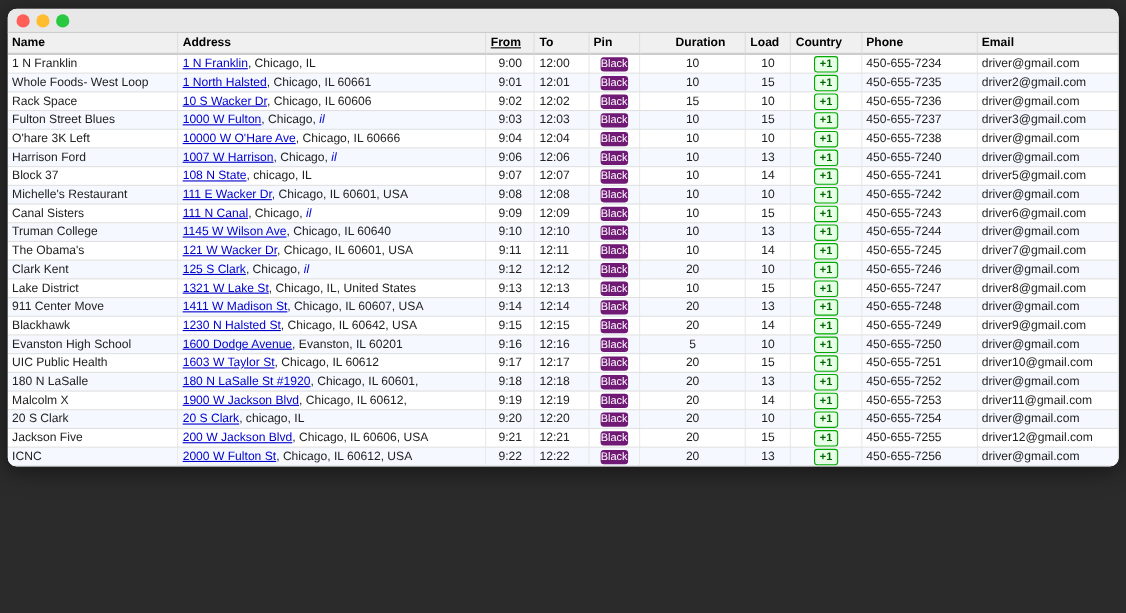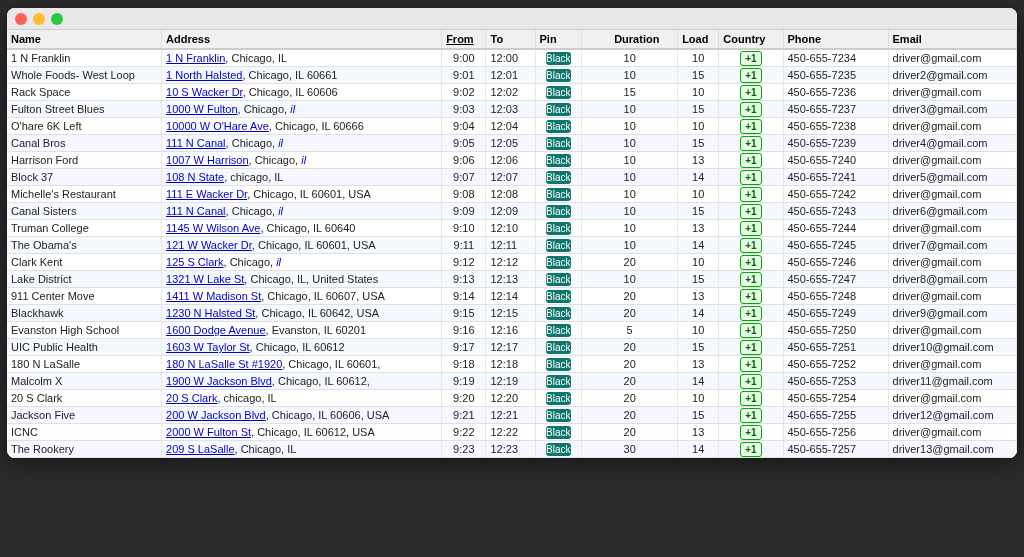--- a/index.html
+++ b/index.html
@@ -72,21 +72,21 @@
     }
     .addr-highlight {
       color: #0000cc;
       text-decoration: underline;
     }
     .addr-italic {
       font-style: italic;
       color: #0000cc;
     }
     .pin-badge {
-      background: #0f766e;
+      background: #701a75;
       color: #fff;
       border-radius: 3px;
       padding: 1px 0;
       font-size: 10px;
     }
     .country-badge {
       background: #e8ffe8;
       color: #006600;
       border: 1px solid #00aa00;
       border-radius: 3px;
@@ -183,42 +183,30 @@
             <td class="from-col">9:03</td>
             <td class="to-col">12:03</td>
             <td class="pin-col"><span class="pin-badge">Black</span></td>
             <td class="dur-col">10</td>
             <td class="load-col">15</td>
             <td class="country-col"><span class="country-badge">+1</span></td>
             <td class="phone-col">450-655-7237</td>
             <td class="email-col">driver3@gmail.com</td>
           </tr>
           <tr>
-            <td class="name-col">O'hare 6K Left</td>
+            <td class="name-col">O'hare 3K Left</td>
             <td class="addr-col"><span class="addr-highlight">10000 W O'Hare Ave</span><span>, Chicago, IL 60666</span></td>
             <td class="from-col">9:04</td>
             <td class="to-col">12:04</td>
             <td class="pin-col"><span class="pin-badge">Black</span></td>
             <td class="dur-col">10</td>
             <td class="load-col">10</td>
             <td class="country-col"><span class="country-badge">+1</span></td>
             <td class="phone-col">450-655-7238</td>
             <td class="email-col">driver@gmail.com</td>
-          </tr>
-          <tr>
-            <td class="name-col">Canal Bros</td>
-            <td class="addr-col"><span class="addr-highlight">111 N Canal</span><span>, Chicago, </span><span class="addr-italic">il</span></td>
-            <td class="from-col">9:05</td>
-            <td class="to-col">12:05</td>
-            <td class="pin-col"><span class="pin-badge">Black</span></td>
-            <td class="dur-col">10</td>
-            <td class="load-col">15</td>
-            <td class="country-col"><span class="country-badge">+1</span></td>
-            <td class="phone-col">450-655-7239</td>
-            <td class="email-col">driver4@gmail.com</td>
           </tr>
           <tr>
             <td class="name-col">Harrison Ford</td>
             <td class="addr-col"><span class="addr-highlight">1007 W Harrison</span><span>, Chicago, </span><span class="addr-italic">il</span></td>
             <td class="from-col">9:06</td>
             <td class="to-col">12:06</td>
             <td class="pin-col"><span class="pin-badge">Black</span></td>
             <td class="dur-col">10</td>
             <td class="load-col">13</td>
             <td class="country-col"><span class="country-badge">+1</span></td>
@@ -409,29 +397,17 @@
             <td class="name-col">ICNC</td>
             <td class="addr-col"><span class="addr-highlight">2000 W Fulton St</span><span>, Chicago, IL 60612, USA</span></td>
             <td class="from-col">9:22</td>
             <td class="to-col">12:22</td>
             <td class="pin-col"><span class="pin-badge">Black</span></td>
             <td class="dur-col">20</td>
             <td class="load-col">13</td>
             <td class="country-col"><span class="country-badge">+1</span></td>
             <td class="phone-col">450-655-7256</td>
             <td class="email-col">driver@gmail.com</td>
-          </tr>
-          <tr>
-            <td class="name-col">The Rookery</td>
-            <td class="addr-col"><span class="addr-highlight">209 S LaSalle</span><span>, Chicago, IL</span></td>
-            <td class="from-col">9:23</td>
-            <td class="to-col">12:23</td>
-            <td class="pin-col"><span class="pin-badge">Black</span></td>
-            <td class="dur-col">30</td>
-            <td class="load-col">14</td>
-            <td class="country-col"><span class="country-badge">+1</span></td>
-            <td class="phone-col">450-655-7257</td>
-            <td class="email-col">driver13@gmail.com</td>
           </tr>
         </tbody>
     </table>
   </div>
 </div>
 
 </body></html>

